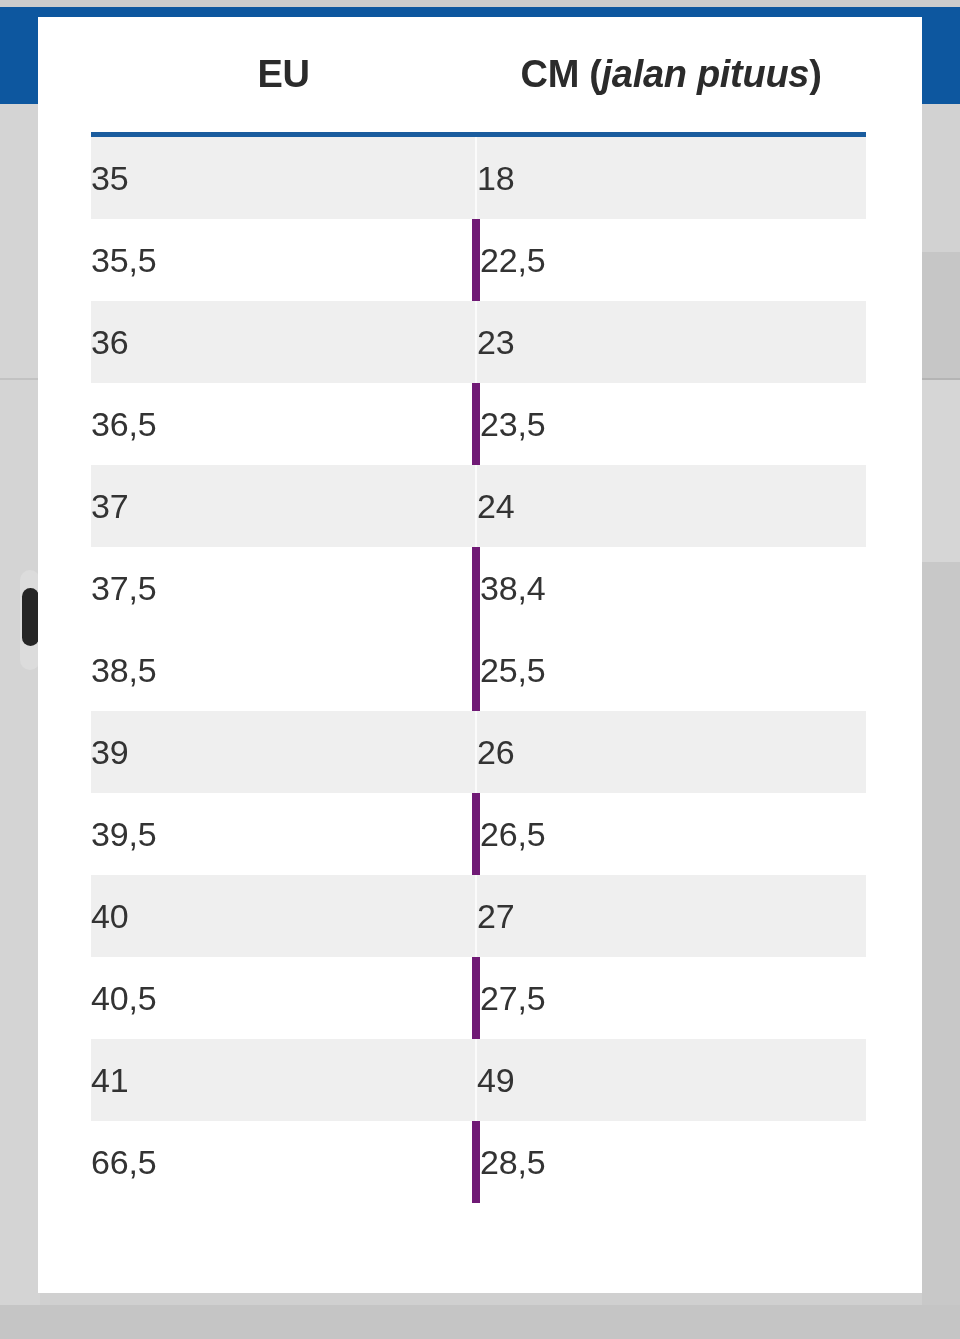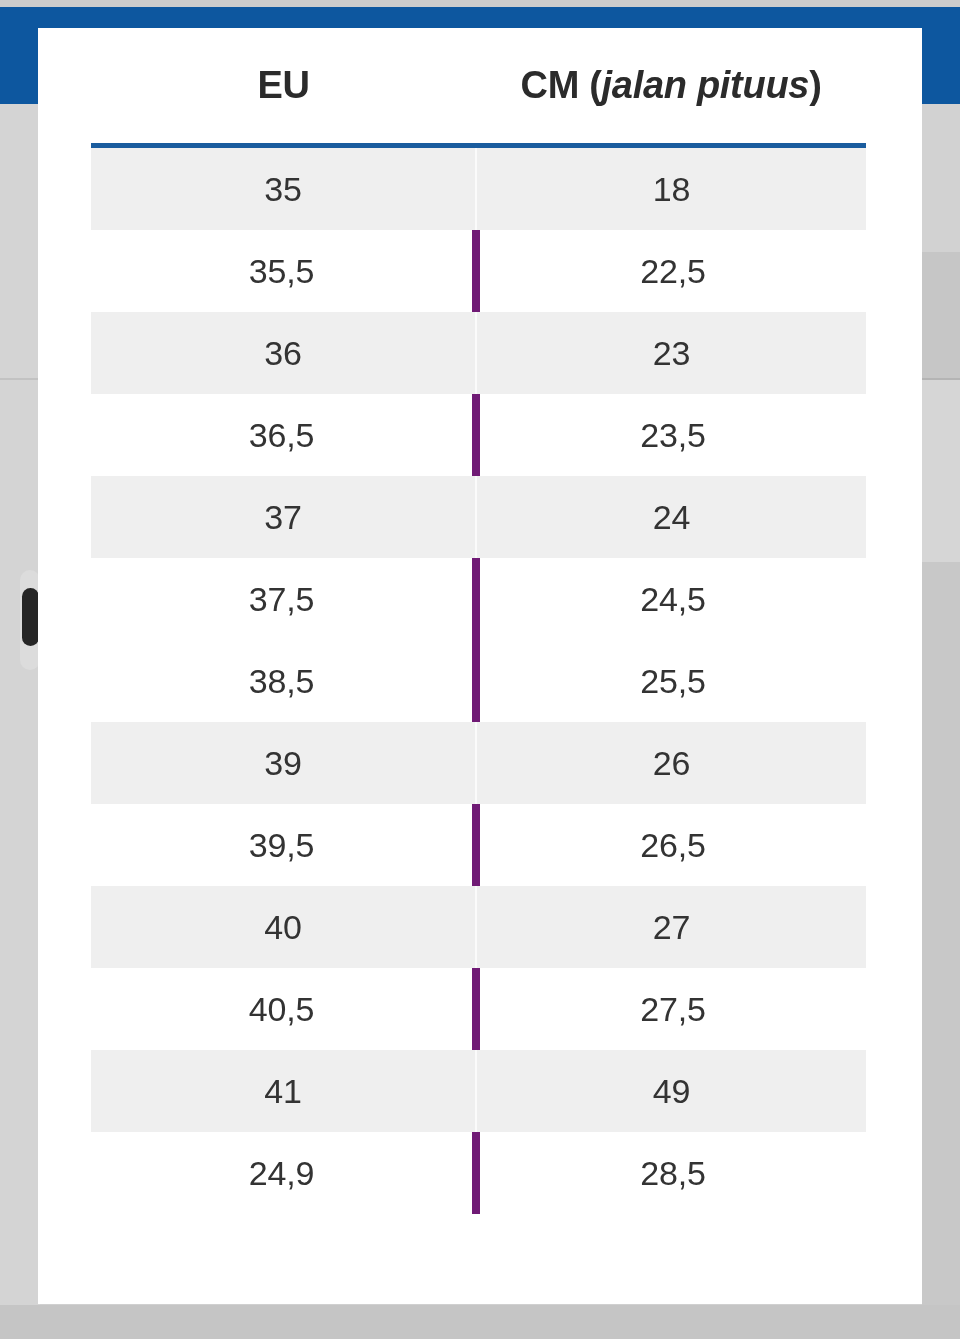--- a/index.html
+++ b/index.html
@@ -107,21 +107,21 @@
     position: absolute;
     left: 0; top: 1309px;
     width: 960px; height: 30px;
     background: #c5c5c5;
   }
 
   
   .modal {
     position: absolute;
     left: 38px;
-    top: 28px;
+    top: 17px;
     width: 884px;
     height: 1276px;
     background: #ffffff;
     overflow: hidden;
   }
 
   .table-wrap {
     position: absolute;
     left: 0; top: 0;
     width: 884px;
@@ -159,21 +159,20 @@
     font-style: italic;
     font-weight: 700;
   }
   thead tr {
     border-bottom: 5px solid #1a5c9e;
   }
 
   tbody td {
     font-size: 34px;
     color: #333333;
-    text-align: center;
     height: 82px;
     padding: 0;
     vertical-align: middle;
     letter-spacing: -0.2px;
   }
   tbody tr.odd td { background: #efefef; }
   tbody tr.even td { background: #ffffff; }
   tbody td.cell-eu {
     border-right: 2px solid #fbfbfb;
   }
@@ -230,21 +229,21 @@
             <tr class="even">
               <td class="cell-eu">36,5</td>
               <td class="cell-cm">23,5</td>
             </tr>
             <tr class="odd">
               <td class="cell-eu">37</td>
               <td class="cell-cm">24</td>
             </tr>
             <tr class="even">
               <td class="cell-eu">37,5</td>
-              <td class="cell-cm">24,5</td>
+              <td class="cell-cm">38,4</td>
             </tr>
             <tr class="even">
               <td class="cell-eu">38,5</td>
               <td class="cell-cm">25,5</td>
             </tr>
             <tr class="odd">
               <td class="cell-eu">39</td>
               <td class="cell-cm">26</td>
             </tr>
             <tr class="even">
@@ -257,21 +256,21 @@
             </tr>
             <tr class="even">
               <td class="cell-eu">40,5</td>
               <td class="cell-cm">27,5</td>
             </tr>
             <tr class="odd">
               <td class="cell-eu">41</td>
               <td class="cell-cm">49</td>
             </tr>
             <tr class="even">
-              <td class="cell-eu">24,9</td>
+              <td class="cell-eu">66,5</td>
               <td class="cell-cm">28,5</td>
             </tr>
           </tbody>
       </table>
     </div>
   </div>
 
 </div>
 
 </body></html>

